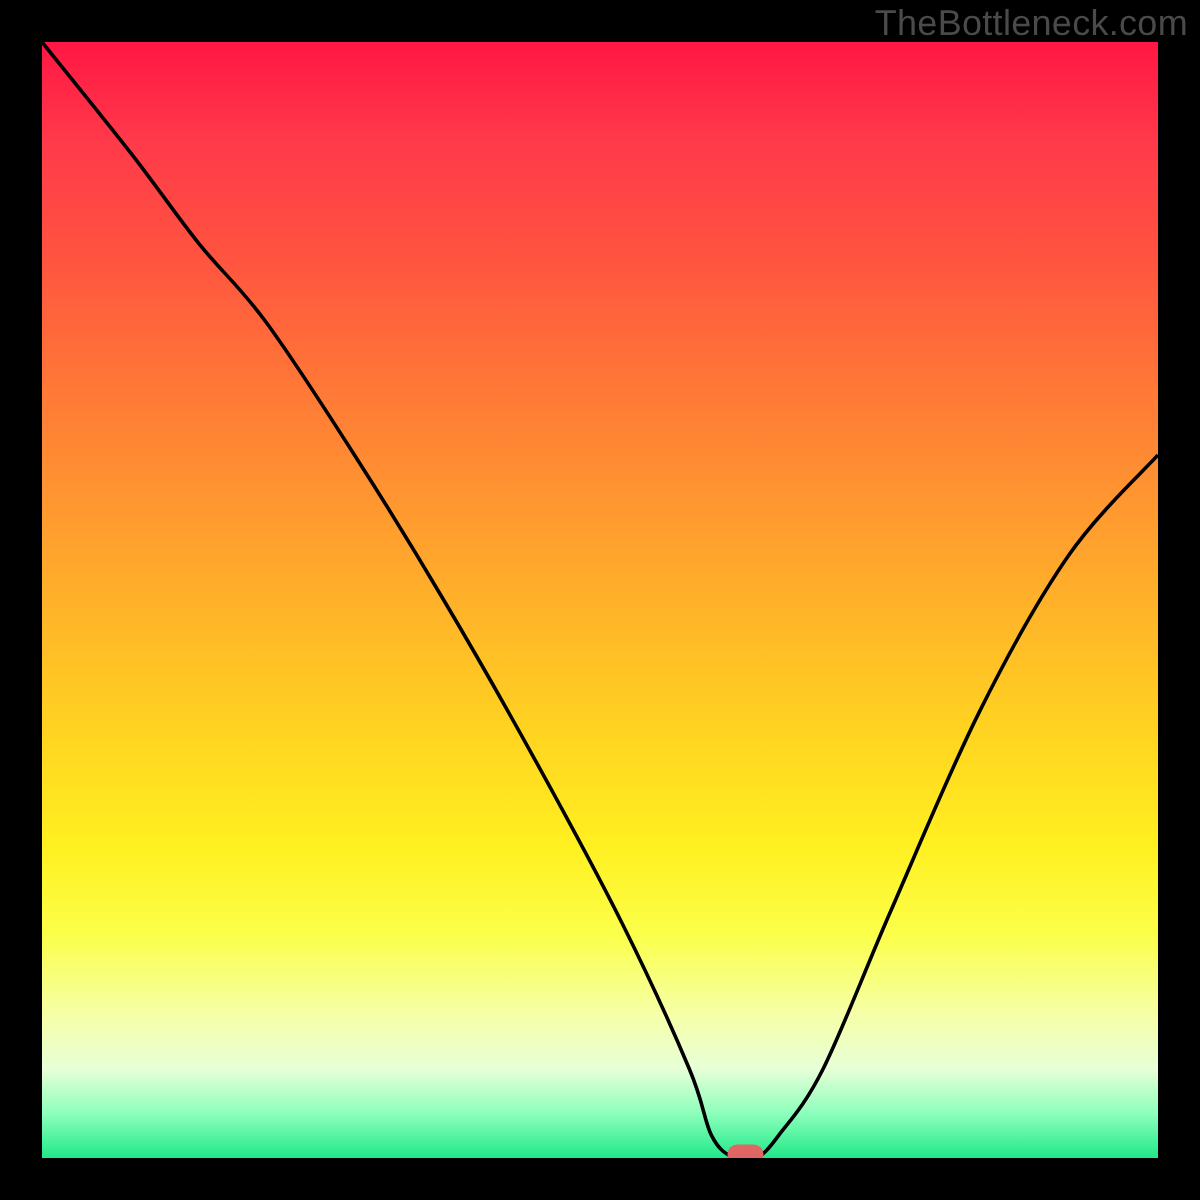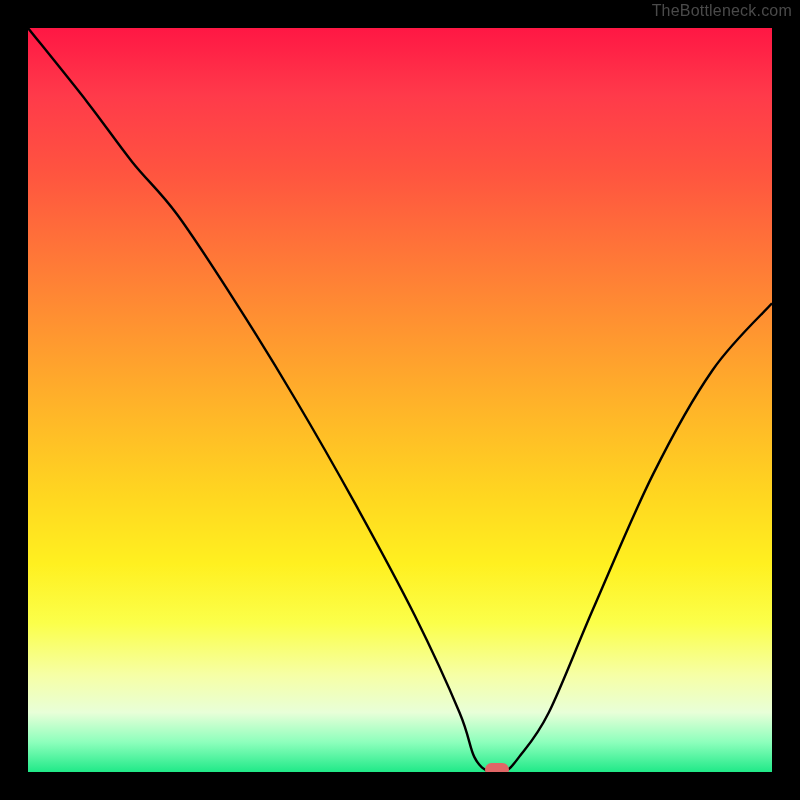--- a/index.html
+++ b/index.html
@@ -14,21 +14,21 @@
   .frame {
     position: relative;
     width: 800px;
     height: 800px;
   }
   .watermark {
     position: absolute;
     top: 2px;
     right: 8px;
     color: #4a4a4a;
-    font-size: 16px;
+    font-size: 24px;
     font-weight: 400;
     letter-spacing: 0.2px;
     z-index: 50;
     margin-left: 36px;
   }
   .plot-area {
     position: absolute;
     left: 28px;
     top: 28px;
     width: 744px;

